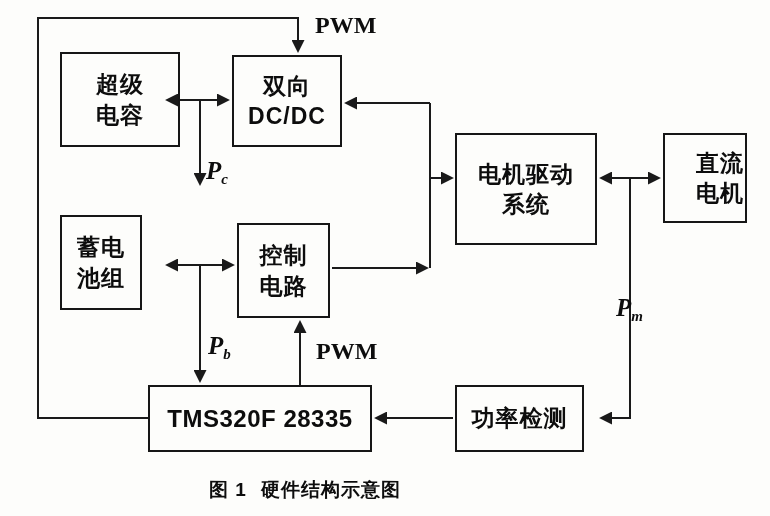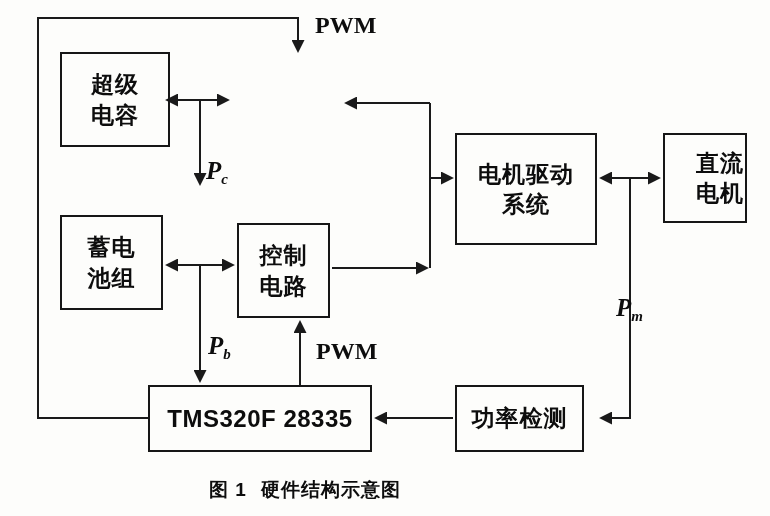--- a/index.html
+++ b/index.html
@@ -87,37 +87,41 @@
       <line x1="430" y1="103" x2="430" y2="268"></line>
       <line x1="430" y1="103" x2="346" y2="103" marker-end="url(#arr)"></line>
       <line x1="430" y1="178" x2="452" y2="178" marker-end="url(#arr)"></line>
       <line x1="601" y1="178" x2="659" y2="178" marker-start="url(#arr)" marker-end="url(#arr)"></line>
       <path d="M630,178 L630,418 L601,418" marker-end="url(#arr)"></path>
       <line x1="453" y1="418" x2="376" y2="418" marker-end="url(#arr)"></line>
       <line x1="300" y1="385" x2="300" y2="322" marker-end="url(#arr)"></line>
     </g>
   </svg>
 
-  <div class="box" style="left:60px; top:52px; width:110px; height:95px;">
+  <div class="box" style="left:60px; top:52px; width:120px; height:95px;">
     <span>超级</span>
     <span>电容</span>
   </div>
 
+  <div class="box" style="left:232px; top:55px; width:110px; height:92px;">
+    <span>双向</span>
+    <span>DC/DC</span>
+  </div>
 
   <div class="box" style="left:455px; top:133px; width:142px; height:112px;">
     <span>电机驱动</span>
     <span>系统</span>
   </div>
 
   <div class="box" style="left:663px; top:133px; width:84px; height:90px;padding-left:30px;">
     <span>直流</span>
     <span>电机</span>
   </div>
 
-  <div class="box" style="left:60px; top:215px; width:103px; height:95px;">
+  <div class="box" style="left:60px; top:215px; width:82px; height:95px;">
     <span>蓄电</span>
     <span>池组</span>
   </div>
 
   <div class="box" style="left:237px; top:223px; width:93px; height:95px;">
     <span>控制</span>
     <span>电路</span>
   </div>
 
   <div class="box mono-line" style="left:148px; top:385px; width:224px; height:67px;">

